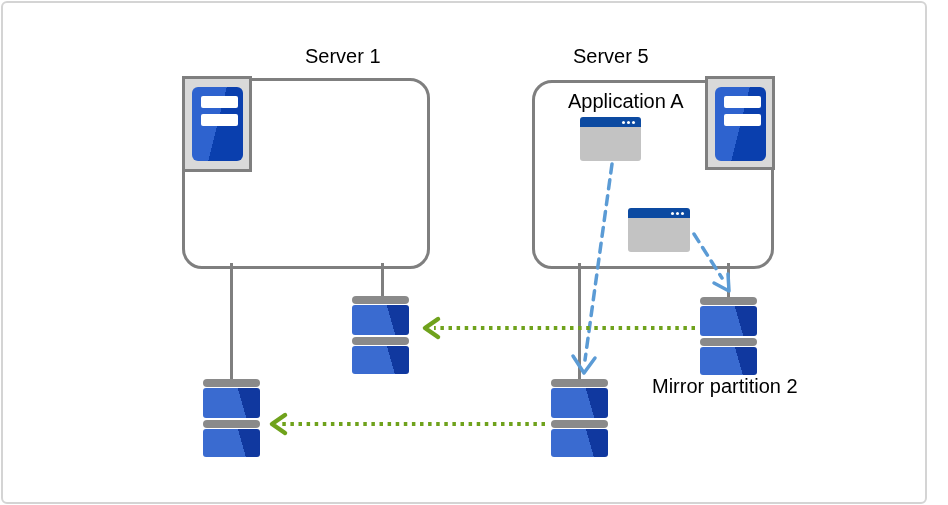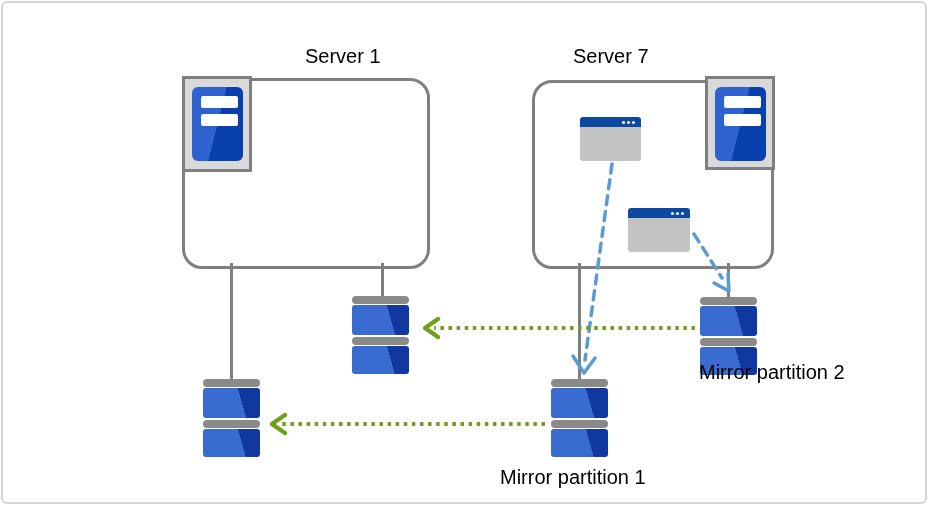--- a/index.html
+++ b/index.html
@@ -50,38 +50,39 @@
   .blue-dashed { stroke:var(--arrow-blue,#5b9bd5); stroke-width:3.5; stroke-dasharray:9 7; fill:none; stroke-linecap:round; }
   .blue-head   { stroke:var(--arrow-blue,#5b9bd5); stroke-width:3.5; fill:none; stroke-linecap:round; stroke-linejoin:round; }
 </style>
 </head>
 <body>
 
 <div class="canvas">
   <div class="frame"></div>
 
   <div class="label" style="left:305px; top:44px;">Server 1</div>
-  <div class="label" style="left:573px; top:44px;">Server 7</div>
+  <div class="label" style="left:573px; top:44px;">Server 5</div>
 
   <div class="server-box" style="left:182px; top:78px; width:242px; height:185px;"></div>
   <div class="server-icon" style="left:182px; top:76px; width:70px; height:96px;">
     <div class="tower">
       <div class="slot s1"></div>
       <div class="slot s2"></div>
     </div>
   </div>
 
   <div class="server-box" style="left:532px; top:80px; width:236px; height:183px;"></div>
   <div class="server-icon" style="left:705px; top:76px; width:70px; height:94px;">
     <div class="tower">
       <div class="slot s1"></div>
       <div class="slot s2"></div>
     </div>
   </div>
 
+  <div class="label" style="left:568px; top:89px;">Application A</div>
   <div class="app-window" style="left:580px; top:117px; width:61px; height:44px;">
     <div class="app-titlebar">
       <div class="app-dot d1"></div>
       <div class="app-dot d2"></div>
       <div class="app-dot d3"></div>
     </div>
     <div class="app-body"></div>
   </div>
 
   <div class="app-window" style="left:628px; top:208px; width:62px; height:44px;">
@@ -130,15 +131,14 @@
 
     <line class="blue-dashed" x1="694" y1="234" x2="722" y2="278"></line>
     <path class="blue-head" d="M728,274 L729,291 L714,283"></path>
 
     <line class="green-dotted" x1="695" y1="328" x2="434" y2="328"></line>
     <path class="green-head" d="M438,319 L425,328 L438,337"></path>
     <line class="green-dotted" x1="545" y1="424" x2="281" y2="424"></line>
     <path class="green-head" d="M285,415 L272,424 L285,433"></path>
   </svg>
 
-  <div class="label" style="left:652px; top:360px;margin-left:47px;">Mirror partition 2</div>
-  <div class="label" style="left:500px; top:465px;">Mirror partition 1</div>
+  <div class="label" style="left:652px; top:374px;">Mirror partition 2</div>
 </div>
 
 </body></html>

